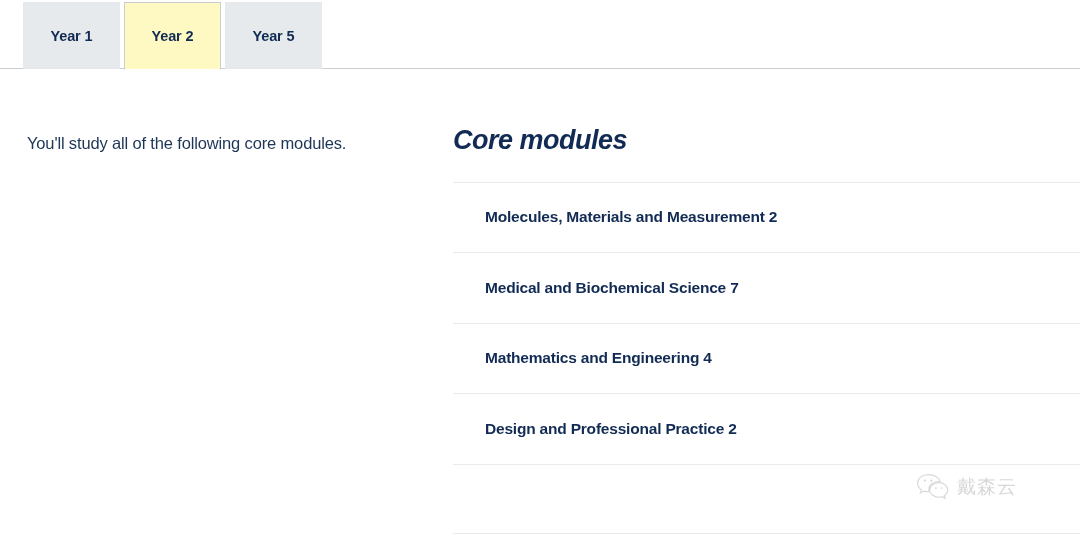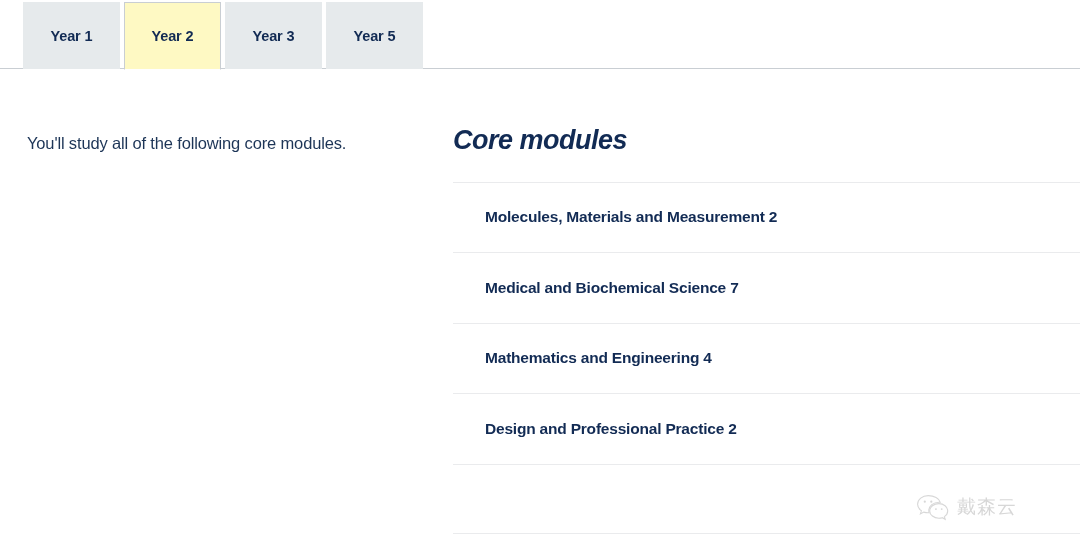--- a/index.html
+++ b/index.html
@@ -145,22 +145,23 @@
     transform: translateY(-50%);
     display: block;
   }
 
   .plus-icon svg { display: block; }
 
   
   .watermark {
     position: absolute;
     left: 916px;
-    top: 494px;
-    display: flex;
+    top: 473px;
+    display: flex;
+    align-items: center;
     gap: 7px;
     opacity: 0.55;
     z-index: 5;
     pointer-events: none;
   }
 
   .watermark .wm-logo { width: 34px; height: 27px; display: block; }
 
   .watermark .wm-text {
     font-size: 19px;
@@ -174,23 +175,20 @@
 <body>
 
 <div class="tabbar">
   <div class="tabbar-rule"></div>
   <div class="tabs">
     <div class="tab">
       <span>Year 1</span>
     </div>
     <div class="tab active">
       <span>Year 2</span>
-    </div>
-    <div class="tab">
-      <span>Year 3</span>
     </div>
     <div class="tab">
       <span>Year 5</span>
     </div>
   </div>
 </div>
 
 <div class="content">
 
   <p class="intro">You'll study all of the following core modules.</p>

